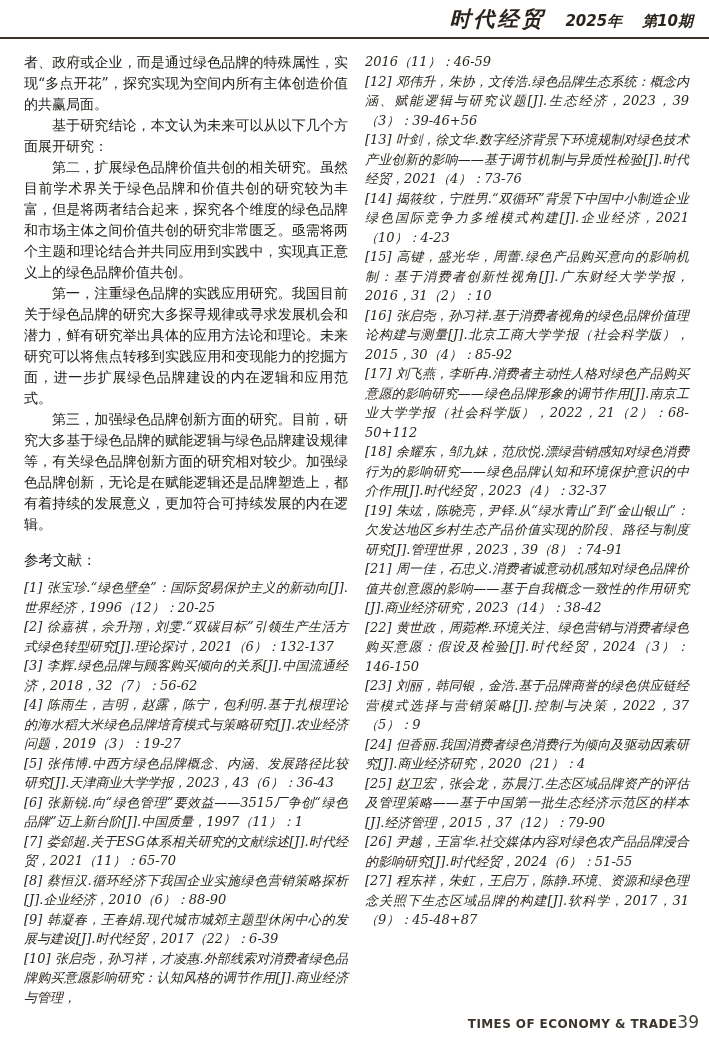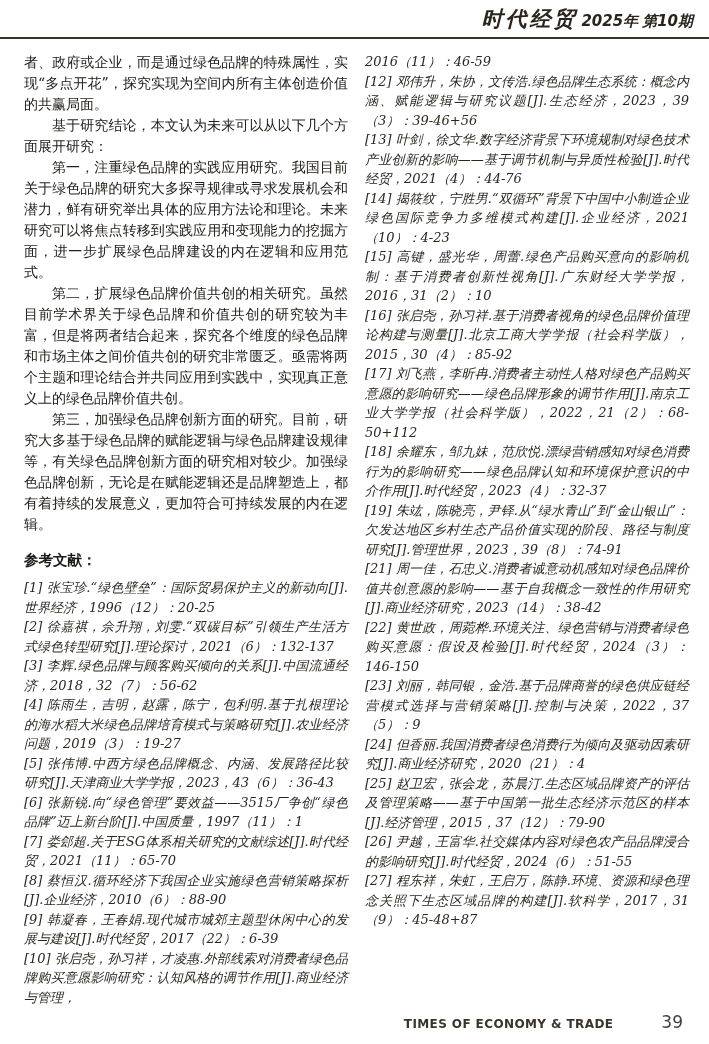--- a/index.html
+++ b/index.html
@@ -9,21 +9,21 @@
     width:709px; height:1044px;
     margin:0 auto;
     background:#ffffff;
     overflow:hidden;
     font-family:"DejaVu Serif","Liberation Serif",serif;
     color:#23201b;
   }
   
   .header {
     position:absolute; top:5px; right:16px;
-    display:flex; align-items:baseline; gap:4px;
+    display:flex; align-items:baseline; gap:20px;
     color:#2b241c;
   }
   .journal-title {
     font-size:21px; font-weight:bold; font-style:italic;
     letter-spacing:3px;
     font-family:"DejaVu Serif","Liberation Serif",serif;
   }
   .issue { font-size:15px; font-weight:bold; font-family:"DejaVu Sans","Liberation Sans",sans-serif;font-style:italic; }
   .header-rule {
     position:absolute; top:37px; left:0; right:0;
@@ -36,36 +36,36 @@
   }
   .col { flex:1 1 0; min-width:0; }
   .para {
     font-size:14px; line-height:21px;
     text-align:justify;
     text-indent:2em;
   }
   .para.no-indent { text-indent:0; }
   .refs-heading {
     margin-top:16px; margin-bottom:8px;
-    font-size:14.5px; font-weight:bold;
+    font-size:14.5px; font-weight:normal;
     font-family:"DejaVu Sans","Liberation Sans",sans-serif;
     color:#1d1a16;
   }
   .ref {
     font-size:13px; line-height:19.5px;
     text-align:justify;
     font-style:italic;
     color:#2a261f;
   }
   .right-col .ref { line-height:19.5px; }
   .ref-cont { text-indent:0; }
   
   .footer {
-    position:absolute; bottom:12px; right:26px;
-    display:flex; align-items:baseline; gap:48px;margin-left:33px;
+    position:absolute; bottom:12px; right:10px;
+    display:flex; align-items:baseline; margin-left:33px;
   }
   .footer-journal-en {
     font-size:12px; font-weight:bold; letter-spacing:0.4px;
     font-family:"DejaVu Sans","Liberation Sans",sans-serif;
     color:#3a342c;
   }
   .footer-page-num {
     font-size:17px;
     font-family:"DejaVu Sans","Liberation Sans",sans-serif;
     color:#44403a;
@@ -81,42 +81,42 @@
     <span class="issue">2025年</span>
     <span class="issue">第10期</span>
   </div>
   <div class="header-rule"></div>
 
   <div class="columns">
 
     <div class="col left-col">
       <div class="para no-indent">者、政府或企业，而是通过绿色品牌的特殊属性，实现“多点开花”，探究实现为空间内所有主体创造价值的共赢局面。</div>
       <div class="para">基于研究结论，本文认为未来可以从以下几个方面展开研究：</div>
+      <div class="para">第二，扩展绿色品牌价值共创的相关研究。虽然目前学术界关于绿色品牌和价值共创的研究较为丰富，但是将两者结合起来，探究各个维度的绿色品牌和市场主体之间价值共创的研究非常匮乏。亟需将两个主题和理论结合并共同应用到实践中，实现真正意义上的绿色品牌价值共创。</div>
       <div class="para">第一，注重绿色品牌的实践应用研究。我国目前关于绿色品牌的研究大多探寻规律或寻求发展机会和潜力，鲜有研究举出具体的应用方法论和理论。未来研究可以将焦点转移到实践应用和变现能力的挖掘方面，进一步扩展绿色品牌建设的内在逻辑和应用范式。</div>
-      <div class="para">第二，扩展绿色品牌价值共创的相关研究。虽然目前学术界关于绿色品牌和价值共创的研究较为丰富，但是将两者结合起来，探究各个维度的绿色品牌和市场主体之间价值共创的研究非常匮乏。亟需将两个主题和理论结合并共同应用到实践中，实现真正意义上的绿色品牌价值共创。</div>
       <div class="para">第三，加强绿色品牌创新方面的研究。目前，研究大多基于绿色品牌的赋能逻辑与绿色品牌建设规律等，有关绿色品牌创新方面的研究相对较少。加强绿色品牌创新，无论是在赋能逻辑还是品牌塑造上，都有着持续的发展意义，更加符合可持续发展的内在逻辑。</div>
 
       <div class="refs-heading">参考文献：</div>
 
       <div class="ref">[1] 张宝珍.“绿色壁垒”：国际贸易保护主义的新动向[J].世界经济，1996（12）：20-25</div>
       <div class="ref">[2] 徐嘉祺，佘升翔，刘雯.“双碳目标”引领生产生活方式绿色转型研究[J].理论探讨，2021（6）：132-137</div>
       <div class="ref">[3] 李辉.绿色品牌与顾客购买倾向的关系[J].中国流通经济，2018，32（7）：56-62</div>
       <div class="ref">[4] 陈雨生，吉明，赵露，陈宁，包利明.基于扎根理论的海水稻大米绿色品牌培育模式与策略研究[J].农业经济问题，2019（3）：19-27</div>
       <div class="ref">[5] 张伟博.中西方绿色品牌概念、内涵、发展路径比较研究[J].天津商业大学学报，2023，43（6）：36-43</div>
       <div class="ref">[6] 张新锐.向“绿色管理”要效益——3515厂争创“绿色品牌”迈上新台阶[J].中国质量，1997（11）：1</div>
       <div class="ref">[7] 娄郐超.关于ESG体系相关研究的文献综述[J].时代经贸，2021（11）：65-70</div>
       <div class="ref">[8] 蔡恒汉.循环经济下我国企业实施绿色营销策略探析[J].企业经济，2010（6）：88-90</div>
       <div class="ref">[9] 韩凝春，王春娟.现代城市城郊主题型休闲中心的发展与建设[J].时代经贸，2017（22）：6-39</div>
       <div class="ref">[10] 张启尧，孙习祥，才凌惠.外部线索对消费者绿色品牌购买意愿影响研究：认知风格的调节作用[J].商业经济与管理，</div>
     </div>
 
     <div class="col right-col">
       <div class="ref ref-cont">2016（11）：46-59</div>
       <div class="ref">[12] 邓伟升，朱协，文传浩.绿色品牌生态系统：概念内涵、赋能逻辑与研究议题[J].生态经济，2023，39（3）：39-46+56</div>
-      <div class="ref">[13] 叶剑，徐文华.数字经济背景下环境规制对绿色技术产业创新的影响——基于调节机制与异质性检验[J].时代经贸，2021（4）：44-76</div>
+      <div class="ref">[13] 叶剑，徐文华.数字经济背景下环境规制对绿色技术产业创新的影响——基于调节机制与异质性检验[J].时代经贸，2021（4）：73-76</div>
       <div class="ref">[14] 揭筱纹，宁胜男.“双循环”背景下中国中小制造企业绿色国际竞争力多维模式构建[J].企业经济，2021（10）：4-23</div>
       <div class="ref">[15] 高键，盛光华，周蕾.绿色产品购买意向的影响机制：基于消费者创新性视角[J].广东财经大学学报，2016，31（2）：10</div>
       <div class="ref">[16] 张启尧，孙习祥.基于消费者视角的绿色品牌价值理论构建与测量[J].北京工商大学学报（社会科学版），2015，30（4）：85-92</div>
       <div class="ref">[17] 刘飞燕，李昕冉.消费者主动性人格对绿色产品购买意愿的影响研究——绿色品牌形象的调节作用[J].南京工业大学学报（社会科学版），2022，21（2）：68-50+112</div>
       <div class="ref">[18] 余耀东，邹九妹，范欣悦.漂绿营销感知对绿色消费行为的影响研究——绿色品牌认知和环境保护意识的中介作用[J].时代经贸，2023（4）：32-37</div>
       <div class="ref">[19] 朱竑，陈晓亮，尹铎.从“绿水青山”到“金山银山”：欠发达地区乡村生态产品价值实现的阶段、路径与制度研究[J].管理世界，2023，39（8）：74-91</div>
       <div class="ref">[21] 周一佳，石忠义.消费者诚意动机感知对绿色品牌价值共创意愿的影响——基于自我概念一致性的作用研究[J].商业经济研究，2023（14）：38-42</div>
       <div class="ref">[22] 黄世政，周菀桦.环境关注、绿色营销与消费者绿色购买意愿：假设及检验[J].时代经贸，2024（3）：146-150</div>
       <div class="ref">[23] 刘丽，韩同银，金浩.基于品牌商誉的绿色供应链经营模式选择与营销策略[J].控制与决策，2022，37（5）：9</div>
       <div class="ref">[24] 但香丽.我国消费者绿色消费行为倾向及驱动因素研究[J].商业经济研究，2020（21）：4</div>

